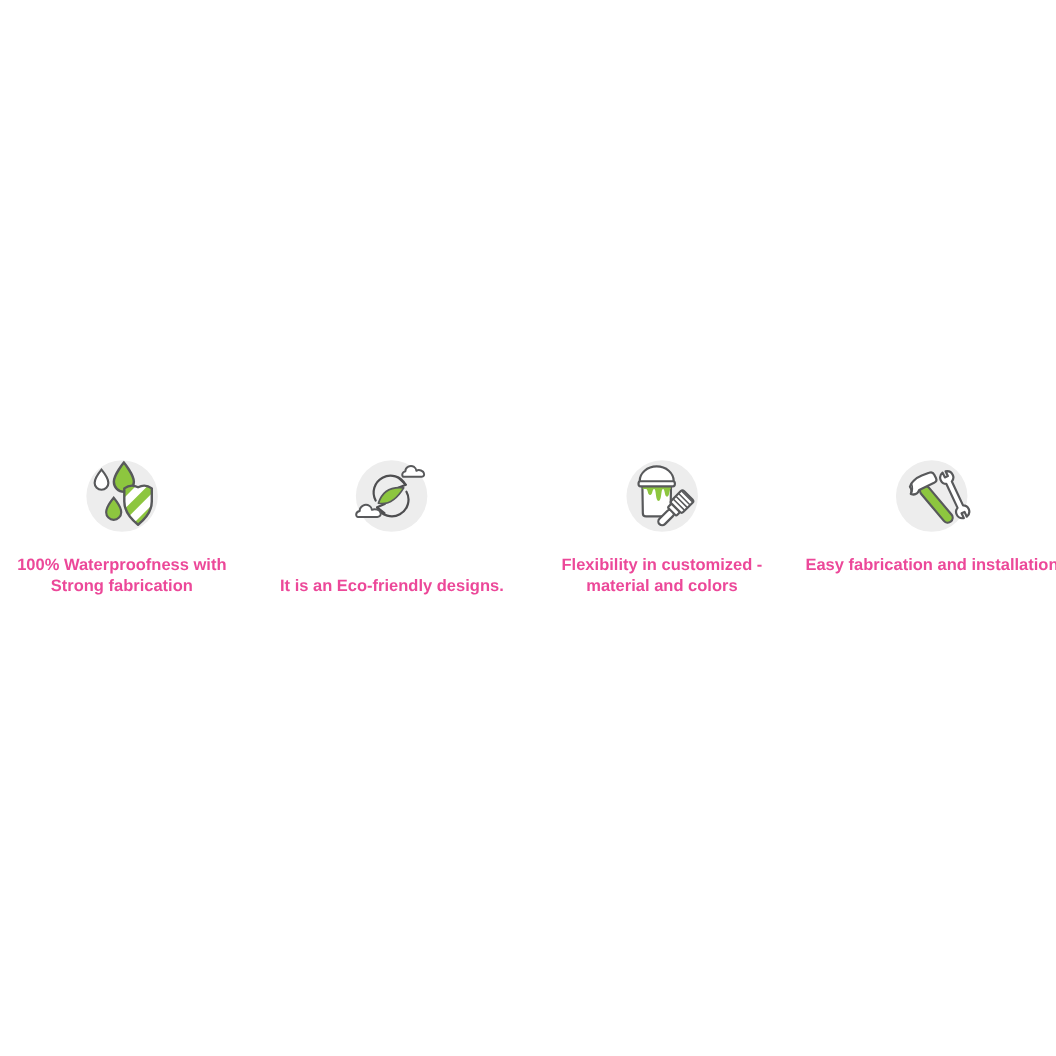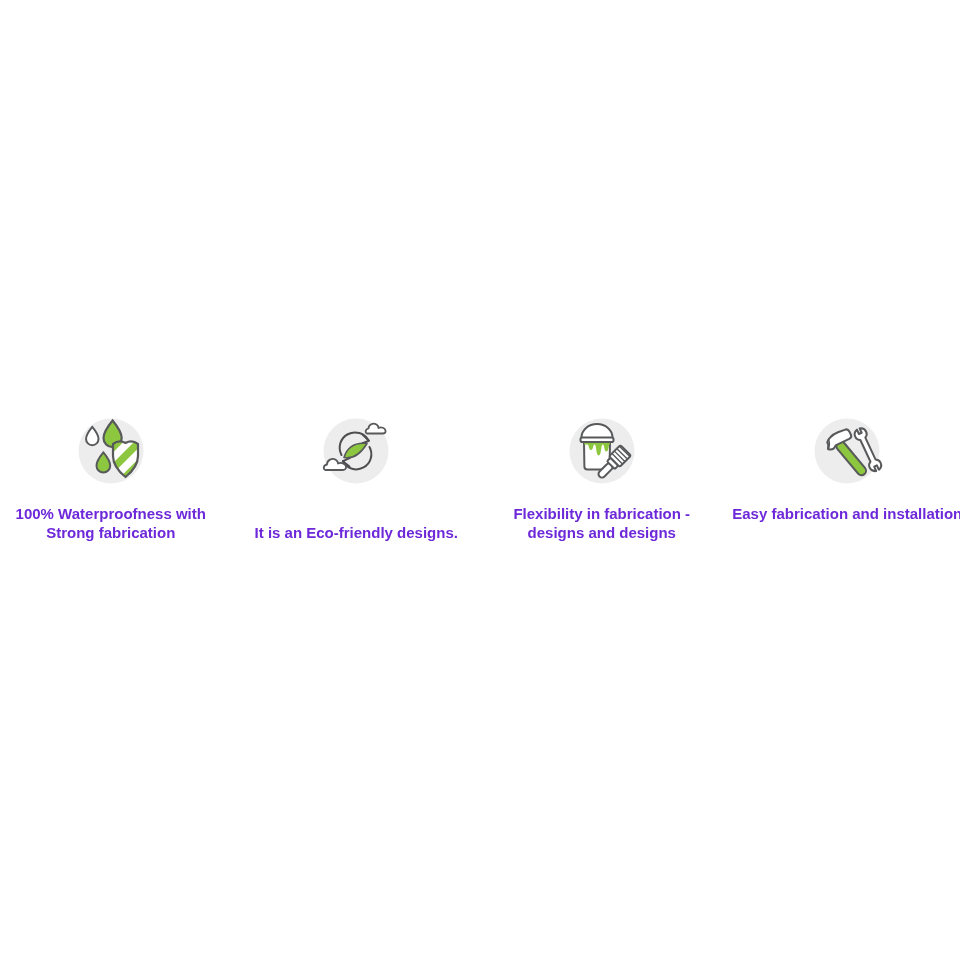--- a/index.html
+++ b/index.html
@@ -9,21 +9,21 @@
   }
   .features-row{
     position:absolute;top:414px;left:-12px;width:982px;
     display:flex;flex-direction:row;
   }
   .feature{
     width:245.5px;display:flex;flex-direction:column;align-items:center;
   }
   .icon{width:74px;height:74px;display:block;}
   .label{
-    margin-top:16px;font-size:15px;font-weight:bold;color:#6d28d9;
+    margin-top:16px;font-size:15px;font-weight:bold;color:#ec4899;
     text-align:center;line-height:19px;
   }
   .label span{white-space:nowrap;}
 </style>
 </head>
 <body>
 
 <div class="features-row">
 
   <div class="feature">
@@ -78,22 +78,22 @@
       <path d="M19.2 28.1 L44.8 28.1 L44.8 30.6 C43.3 30.6 43.9 37.6 41.4 37.6 C38.9 37.6 39.7 30.6 37.7 30.6 C35.7 30.6 36.7 41.5 33.7 41.5 C30.7 41.5 31.7 30.6 29.7 30.6 C27.7 30.6 28.5 36.1 26 36.1 C23.5 36.1 24.3 30.6 22.3 30.6 L19.2 30.6 Z" fill="#8DC63F"></path>
       <rect x="15.5" y="23.5" width="33" height="4.6" rx="1.8" fill="#ffffff" stroke="#58595B" stroke-width="2"></rect>
       <g transform="translate(37.7,59.3) rotate(-45)">
         <rect x="-4.5" y="-3.5" width="17" height="7" rx="3.5" fill="#ffffff" stroke="#58595B" stroke-width="2" stroke-linejoin="round"></rect>
         <rect x="11.5" y="-5.5" width="5" height="11" rx="1.5" fill="#ffffff" stroke="#58595B" stroke-width="2" stroke-linejoin="round"></rect>
         <rect x="16.5" y="-7.5" width="16" height="15" rx="2" fill="#ffffff" stroke="#58595B" stroke-width="2" stroke-linejoin="round"></rect>
         <path d="M20.5 -7 L20.5 7 M24 -7 L24 7 M27.5 -7 L27.5 7 M31 -7 L31 7" fill="none" stroke="#58595B" stroke-width="1.4"></path>
       </g>
     </svg>
     <div class="label">
-      <span>Flexibility in fabrication -</span><br>
-      <span>designs and designs</span>
+      <span>Flexibility in customized -</span><br>
+      <span>material and colors</span>
     </div>
   </div>
 
   <div class="feature">
     <svg class="icon" viewBox="0 0 74 74">
       <circle cx="37" cy="37" r="32.5" fill="#EDEDED"></circle>
       <g transform="translate(52,23) rotate(-25)">
         <path d="M-2.75 26 L-2.75 2 Q-6 0.5 -6 -3 A6 6 0 0 1 -1.5 -8.8 L-1.5 -4 L1.5 -4 L1.5 -8.8 A6 6 0 0 1 6 -3 Q6 0.5 2.75 2 L2.75 26 Q6 27.5 6 31 A6 6 0 0 1 1.5 36.8 L1.5 32 L-1.5 32 L-1.5 36.8 A6 6 0 0 1 -6 31 Q-6 27.5 -2.75 26 Z" fill="#ffffff" stroke="#58595B" stroke-width="2" stroke-linejoin="round"></path>
       </g>
       <rect x="-4.5" y="-3" width="9" height="41" rx="4.5" transform="translate(30,31) rotate(-40)" fill="#8DC63F" stroke="#58595B" stroke-width="2"></rect>

